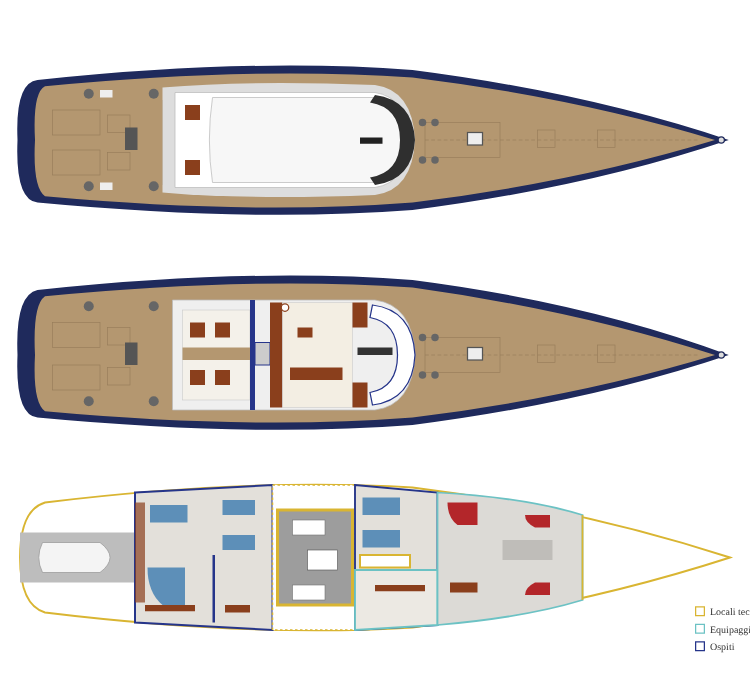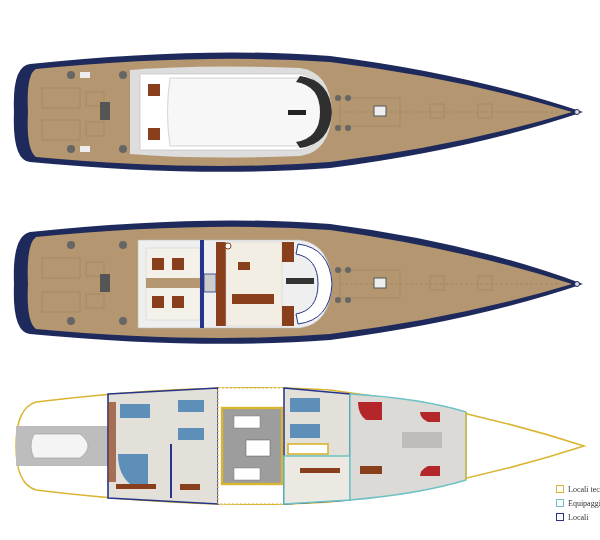--- a/index.html
+++ b/index.html
@@ -136,15 +136,15 @@
   <div class="legend-row">
     <span class="swatch" style="border-color:#d9b532;"></span>
     <span>Locali tecnici</span>
   </div>
   <div class="legend-row">
     <span class="swatch" style="border-color:#6cc2c4;"></span>
     <span>Equipaggio</span>
   </div>
   <div class="legend-row">
     <span class="swatch" style="border-color:#26358a;"></span>
-    <span>Locali</span>
+    <span>Ospiti</span>
   </div>
 </div>
 
 </body></html>

